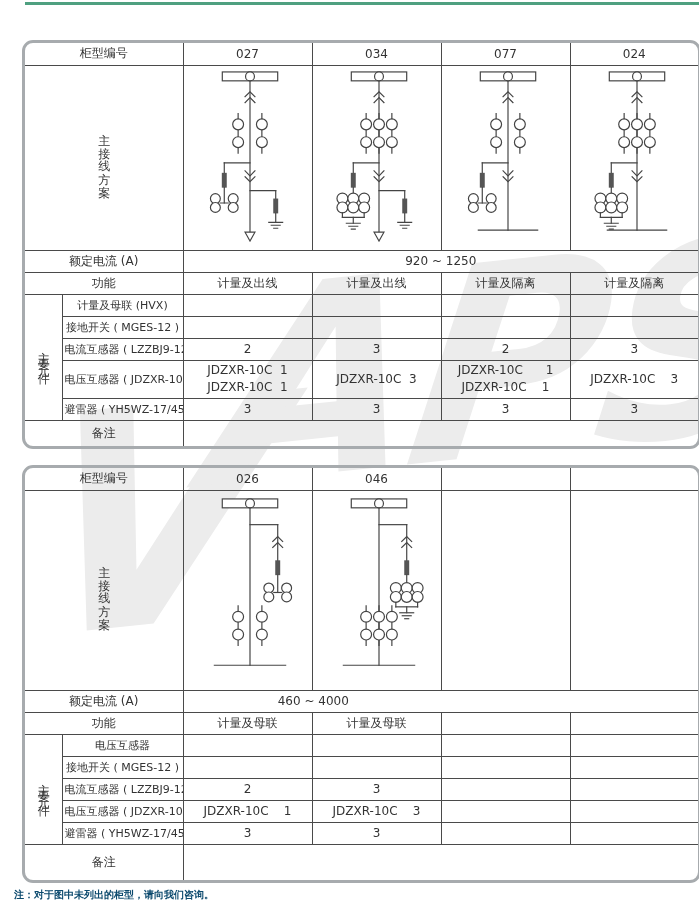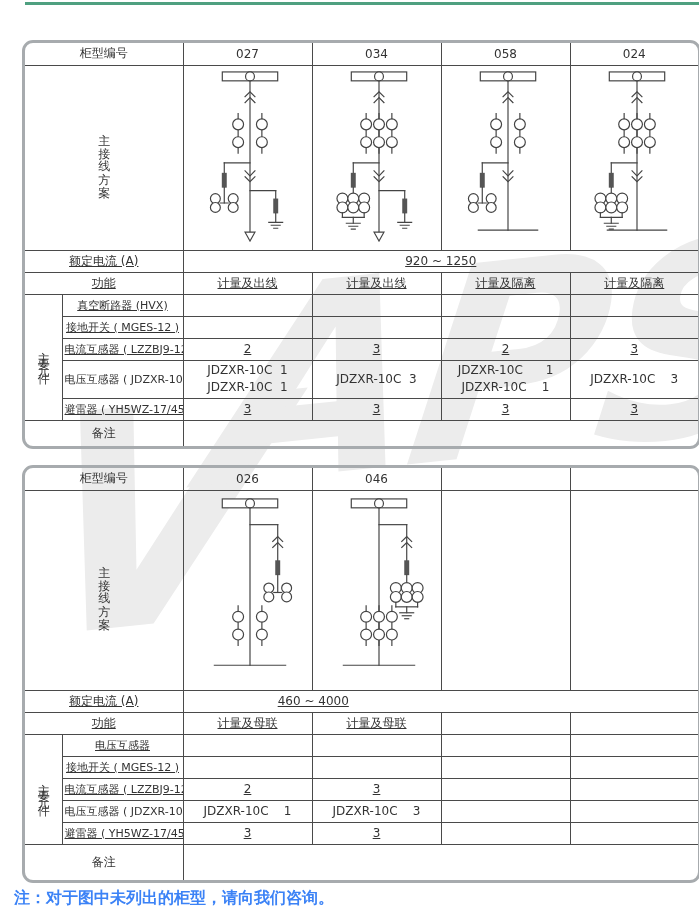--- a/index.html
+++ b/index.html
@@ -13,32 +13,32 @@
       transform:rotate(-6deg) skewX(-14deg);letter-spacing:-6px;user-select:none;}
   .wm-v{top:370px;left:40px;font-size:300px;}
   .wm-aps{top:230px;left:215px;font-size:265px;}
   .tbl-wrap{position:absolute;left:14px;width:673px;border:3px solid #a7abae;border-radius:11px;
             overflow:hidden;z-index:1;background:transparent;margin-left:8px;}
   .t1{top:40px;} .t2{top:465px;}
   table{border-collapse:collapse;border-style:hidden;width:673px;table-layout:fixed;}
   td{border:1px solid #4a4a4a;text-align:center;vertical-align:middle;padding:0 2px;
      font-size:12px;white-space:pre;overflow:hidden;}
   td.lbl{font-size:11px;}
-  tr.hdr{height:22px;} tr.std{height:22px;text-decoration:underline;}
+  tr.hdr{height:22px;} tr.std{height:22px;}
   .t1 tr.diag{height:185px;} .t2 tr.diag{height:200px;}
   .t1 tr.ptrow{height:38px;} .t2 tr.ptrow{height:22px;}
   .t1 tr.remark{height:26px;} .t2 tr.remark{height:36px;}
   td.diagcell{vertical-align:middle;}
   .vtext{writing-mode:vertical-rl;text-orientation:upright;display:inline-block;
          font-size:12px;color:#333;}
   .vscheme{letter-spacing:13px;}
   .vgroup{letter-spacing:7px;}
   .rated-left{padding-right:257px;}
   .ptline{line-height:17px;}
-  .footnote{position:absolute;left:14px;top:888px;font-size:16px;color:#3b82f6;font-weight:600;z-index:1;}
+  .footnote{position:absolute;left:14px;top:888px;font-size:10px;color:#0c4a6e;font-weight:600;z-index:1;}
   svg{display:block;margin:0 auto;}
 </style>
 </head>
 <body>
 
 <div class="topline" style="background: rgb(79, 160, 128);"></div>
 
 <div class="wm wm-v" style="color: rgb(236, 236, 236);">V</div>
 <div class="wm wm-aps" style="color: rgb(236, 236, 236);">APS</div>
 
@@ -50,21 +50,21 @@
     <col style="width:129px">
         <col style="width:129px">
         <col style="width:129px">
         <col style="width:128px">
   </colgroup>
   <tbody>
         <tr class="hdr">
     <td colspan="2">柜型编号</td>
     <td>027</td>
     <td>034</td>
-    <td>058</td>
+    <td>077</td>
     <td>024</td>
   </tr>
   <tr class="diag">
     <td colspan="2"><div class="vtext vscheme">主接线方案</div></td>
     <td class="diagcell"><svg width="128" height="183" viewBox="0 0 128 185">
               <rect x="36" y="6" width="56" height="9" stroke="#444" stroke-width="1.2" fill="#fff"></rect>
               <circle cx="64" cy="10.5" r="4.5" stroke="#444" stroke-width="1.2" fill="#fff"></circle>
               <line x1="64" y1="15" x2="64" y2="168" stroke="#444" stroke-width="1.2" fill="none" stroke-linecap="square"></line>
               <polyline points="59,31 64,26 69,31" stroke="#444" stroke-width="1.2" fill="none" stroke-linecap="square"></polyline>
               <polyline points="59,37 64,32 69,37" stroke="#444" stroke-width="1.2" fill="none" stroke-linecap="square"></polyline>
@@ -205,21 +205,21 @@
   </tr>
   <tr class="std">
     <td colspan="2">功能</td>
     <td>计量及出线</td>
     <td>计量及出线</td>
     <td>计量及隔离</td>
     <td>计量及隔离</td>
   </tr>
   <tr class="std">
     <td rowspan="5"><div class="vtext vgroup">主要元件</div></td>
-    <td class="lbl">真空断路器 (HVX)</td>
+    <td class="lbl">计量及母联 (HVX)</td>
     <td></td>
     <td></td>
     <td></td>
     <td></td>
   </tr>
   <tr class="std">
     <td class="lbl">接地开关 ( MGES-12 )</td>
     <td></td>
     <td></td>
     <td></td>

